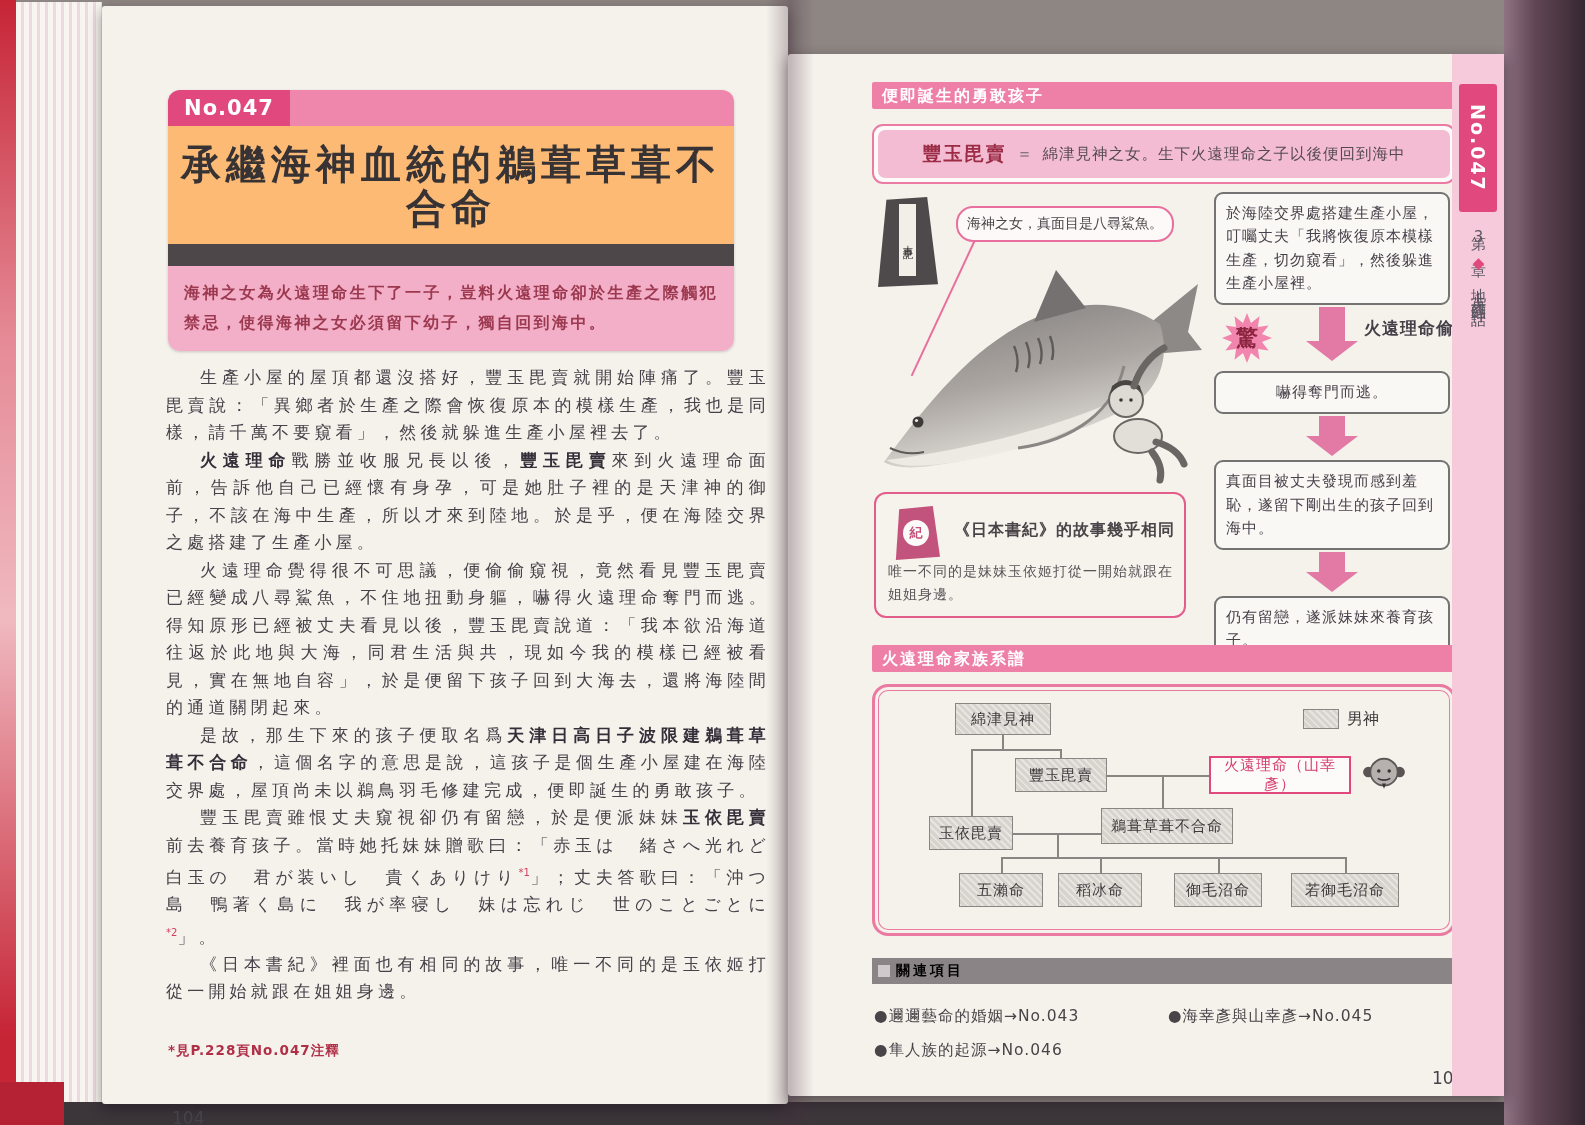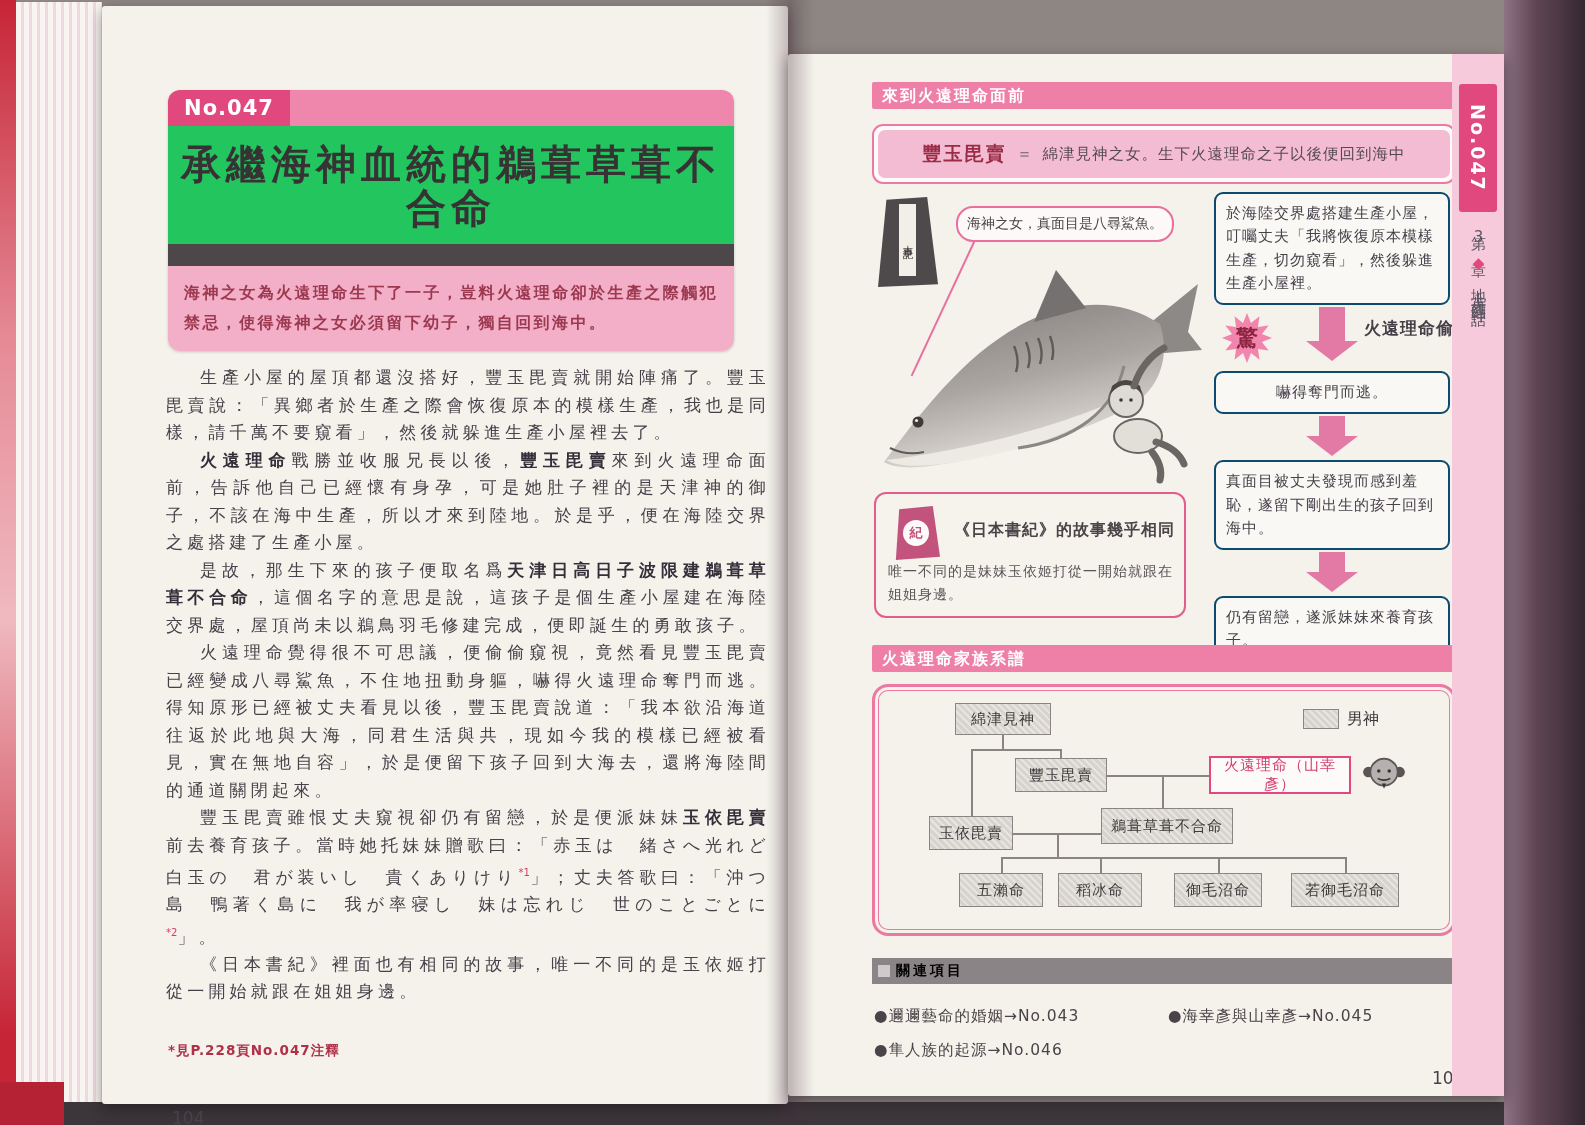--- a/index.html
+++ b/index.html
@@ -19,21 +19,21 @@
   .page{position:absolute;background:#f5f2ec;z-index:3;box-shadow:0 5px 14px rgba(20,10,20,.45);}
   #left-page{left:102px;top:6px;width:686px;height:1098px;border-radius:3px;}
   #right-page{left:788px;top:54px;width:716px;height:1042px;border-radius:3px;}
   
   .title-block{position:absolute;left:66px;top:84px;width:566px;border-radius:12px;overflow:hidden;
     box-shadow:0 1px 3px rgba(0,0,0,.18);}
   .tb-row1{display:flex;height:36px;}
   .tb-badge{width:122px;background:#e1497e;color:#fff;font-weight:bold;font-size:21px;
     display:flex;align-items:center;justify-content:center;letter-spacing:1px;}
   .tb-bar{flex:1;background:#ef86ab;}
-  .tb-title{background:#22c55e;padding:16px 10px 14px;text-align:center;
+  .tb-title{background:#fdba74;padding:16px 10px 14px;text-align:center;
     font-size:40px;font-weight:900;color:#373335;letter-spacing:5px;line-height:1.1;}
   .tb-dark{height:22px;background:#4d4749;}
   .tb-intro{background:#f2afc7;padding:12px 16px;font-size:16px;font-weight:bold;
     color:#9c3950;line-height:1.9;letter-spacing:2.4px;text-align:justify;}
   .section-heading{position:absolute;left:66px;top:327px;font-size:20px;font-weight:bold;
     color:#e03e74;letter-spacing:2px;}
   #left-paragraphs{position:absolute;left:64px;top:358px;width:604px;height:672px;overflow:hidden;}
   #left-paragraphs p{margin:0;text-indent:2em;font-size:17px;line-height:27.5px;
     letter-spacing:4.2px;text-align:justify;color:#474149;}
   #left-paragraphs .bd{font-weight:bold;color:#332e38;}
@@ -63,21 +63,21 @@
   .kojiki-spine span{writing-mode:vertical-rl;text-orientation:upright;font-size:10px;
     color:#3a3436;letter-spacing:2px;}
   .callout{position:absolute;left:84px;top:152px;width:214px;height:32px;border:2px solid #e86f9e;
     border-radius:17px;background:#fdf9f9;display:flex;align-items:center;justify-content:center;
     font-size:14px;color:#4a4448;z-index:4;}
   .callout-line{position:absolute;left:102px;top:186px;width:2px;height:150px;background:#e86f9e;
     transform:rotate(25deg);transform-origin:top center;z-index:3;}
   .shark-wrap{position:absolute;left:0;top:196px;width:332px;height:238px;}
   
   .flowcol{position:absolute;left:342px;top:138px;width:236px;display:flex;flex-direction:column;}
-  .flow-box{border:2px solid #0c4a6e;border-radius:9px;background:#faf8f5;padding:8px 10px;
+  .flow-box{border:2px solid #737373;border-radius:9px;background:#faf8f5;padding:8px 10px;
     font-size:15px;line-height:1.55;color:#46414a;letter-spacing:1px;box-sizing:border-box;width:100%;}
   .flow-box.center{text-align:center;}
   .flow-arrow{position:relative;height:46px;width:100%;}
   .flow-arrow.tall{height:66px;}
   .fa-shaft{position:absolute;left:50%;transform:translateX(-50%);top:2px;width:26px;height:20px;background:#e27aa5;}
   .flow-arrow.tall .fa-shaft{height:34px;}
   .fa-head{position:absolute;left:50%;transform:translateX(-50%);top:22px;width:0;height:0;
     border-left:26px solid transparent;border-right:26px solid transparent;border-top:20px solid #e27aa5;}
   .flow-arrow.tall .fa-head{top:36px;}
   .burst{position:absolute;left:8px;top:8px;width:50px;height:50px;background:#f285ae;
@@ -146,33 +146,33 @@
         <div class="tb-badge">No.047</div>
         <div class="tb-bar"></div>
       </div>
       <div class="tb-title">承繼海神血統的鵜葺草葺不合命</div>
       <div class="tb-dark"></div>
       <div class="tb-intro">海神之女為火遠理命生下了一子，豈料火遠理命卻於生產之際觸犯禁忌，使得海神之女必須留下幼子，獨自回到海中。</div>
     </div>
     <div id="left-paragraphs">
         <p><span>生產小屋的屋頂都還沒搭好，豐玉毘賣就開始陣痛了。豐玉毘賣說：「異鄉者於生產之際會恢復原本的模樣生產，我也是同樣，請千萬不要窺看」，然後就躲進生產小屋裡去了。</span></p>
         <p><span class="bd">火遠理命</span><span>戰勝並收服兄長以後，</span><span class="bd">豐玉毘賣</span><span>來到火遠理命面前，告訴他自己已經懷有身孕，可是她肚子裡的是天津神的御子，不該在海中生產，所以才來到陸地。於是乎，便在海陸交界之處搭建了生產小屋。</span></p>
+        <p><span>火遠理命覺得很不可思議，便偷偷窺視，竟然看見豐玉毘賣已經變成八尋鯊魚，不住地扭動身軀，嚇得火遠理命奪門而逃。得知原形已經被丈夫看見以後，豐玉毘賣說道：「我本欲沿海道往返於此地與大海，同君生活與共，現如今我的模樣已經被看見，實在無地自容」，於是便留下孩子回到大海去，還將海陸間的通道關閉起來。</span></p>
         <p><span>是故，那生下來的孩子便取名爲</span><span class="bd">天津日高日子波限建鵜葺草葺不合命</span><span>，這個名字的意思是說，這孩子是個生產小屋建在海陸交界處，屋頂尚未以鵜鳥羽毛修建完成，便即誕生的勇敢孩子。</span></p>
-        <p><span>火遠理命覺得很不可思議，便偷偷窺視，竟然看見豐玉毘賣已經變成八尋鯊魚，不住地扭動身軀，嚇得火遠理命奪門而逃。得知原形已經被丈夫看見以後，豐玉毘賣說道：「我本欲沿海道往返於此地與大海，同君生活與共，現如今我的模樣已經被看見，實在無地自容」，於是便留下孩子回到大海去，還將海陸間的通道關閉起來。</span></p>
         <p><span>豐玉毘賣雖恨丈夫窺視卻仍有留戀，於是便派妹妹</span><span class="bd">玉依毘賣</span><span>前去養育孩子。當時她托妹妹贈歌曰：「赤玉は　緒さへ光れど　白玉の　君が装いし　貴くありけり</span><sup>*1</sup><span>」；丈夫答歌曰：「沖つ島　鴨著く島に　我が率寝し　妹は忘れじ　世のことごとに</span><sup>*2</sup><span>」。</span></p>
         <p><span>《日本書紀》裡面也有相同的故事，唯一不同的是玉依姬打從一開始就跟在姐姐身邊。</span></p>
       </div>
     <div class="footnote">*見P.228頁No.047注釋</div>
     <div class="pagenum" id="pn-left">104</div>
   </div>
 
   <div class="page" id="right-page">
     <div class="content">
 
-      <div class="pinkbar" id="bar1">來到火遠理命面前</div>
+      <div class="pinkbar" id="bar1">便即誕生的勇敢孩子</div>
 
       <div class="defbox">
         <div class="defbox-inner">
           <span class="def-term">豐玉毘賣</span>
           <span class="def-eq">＝</span>
           <span class="def-desc">綿津見神之女。生下火遠理命之子以後便回到海中</span>
         </div>
       </div>
 
       <div class="kojiki">

